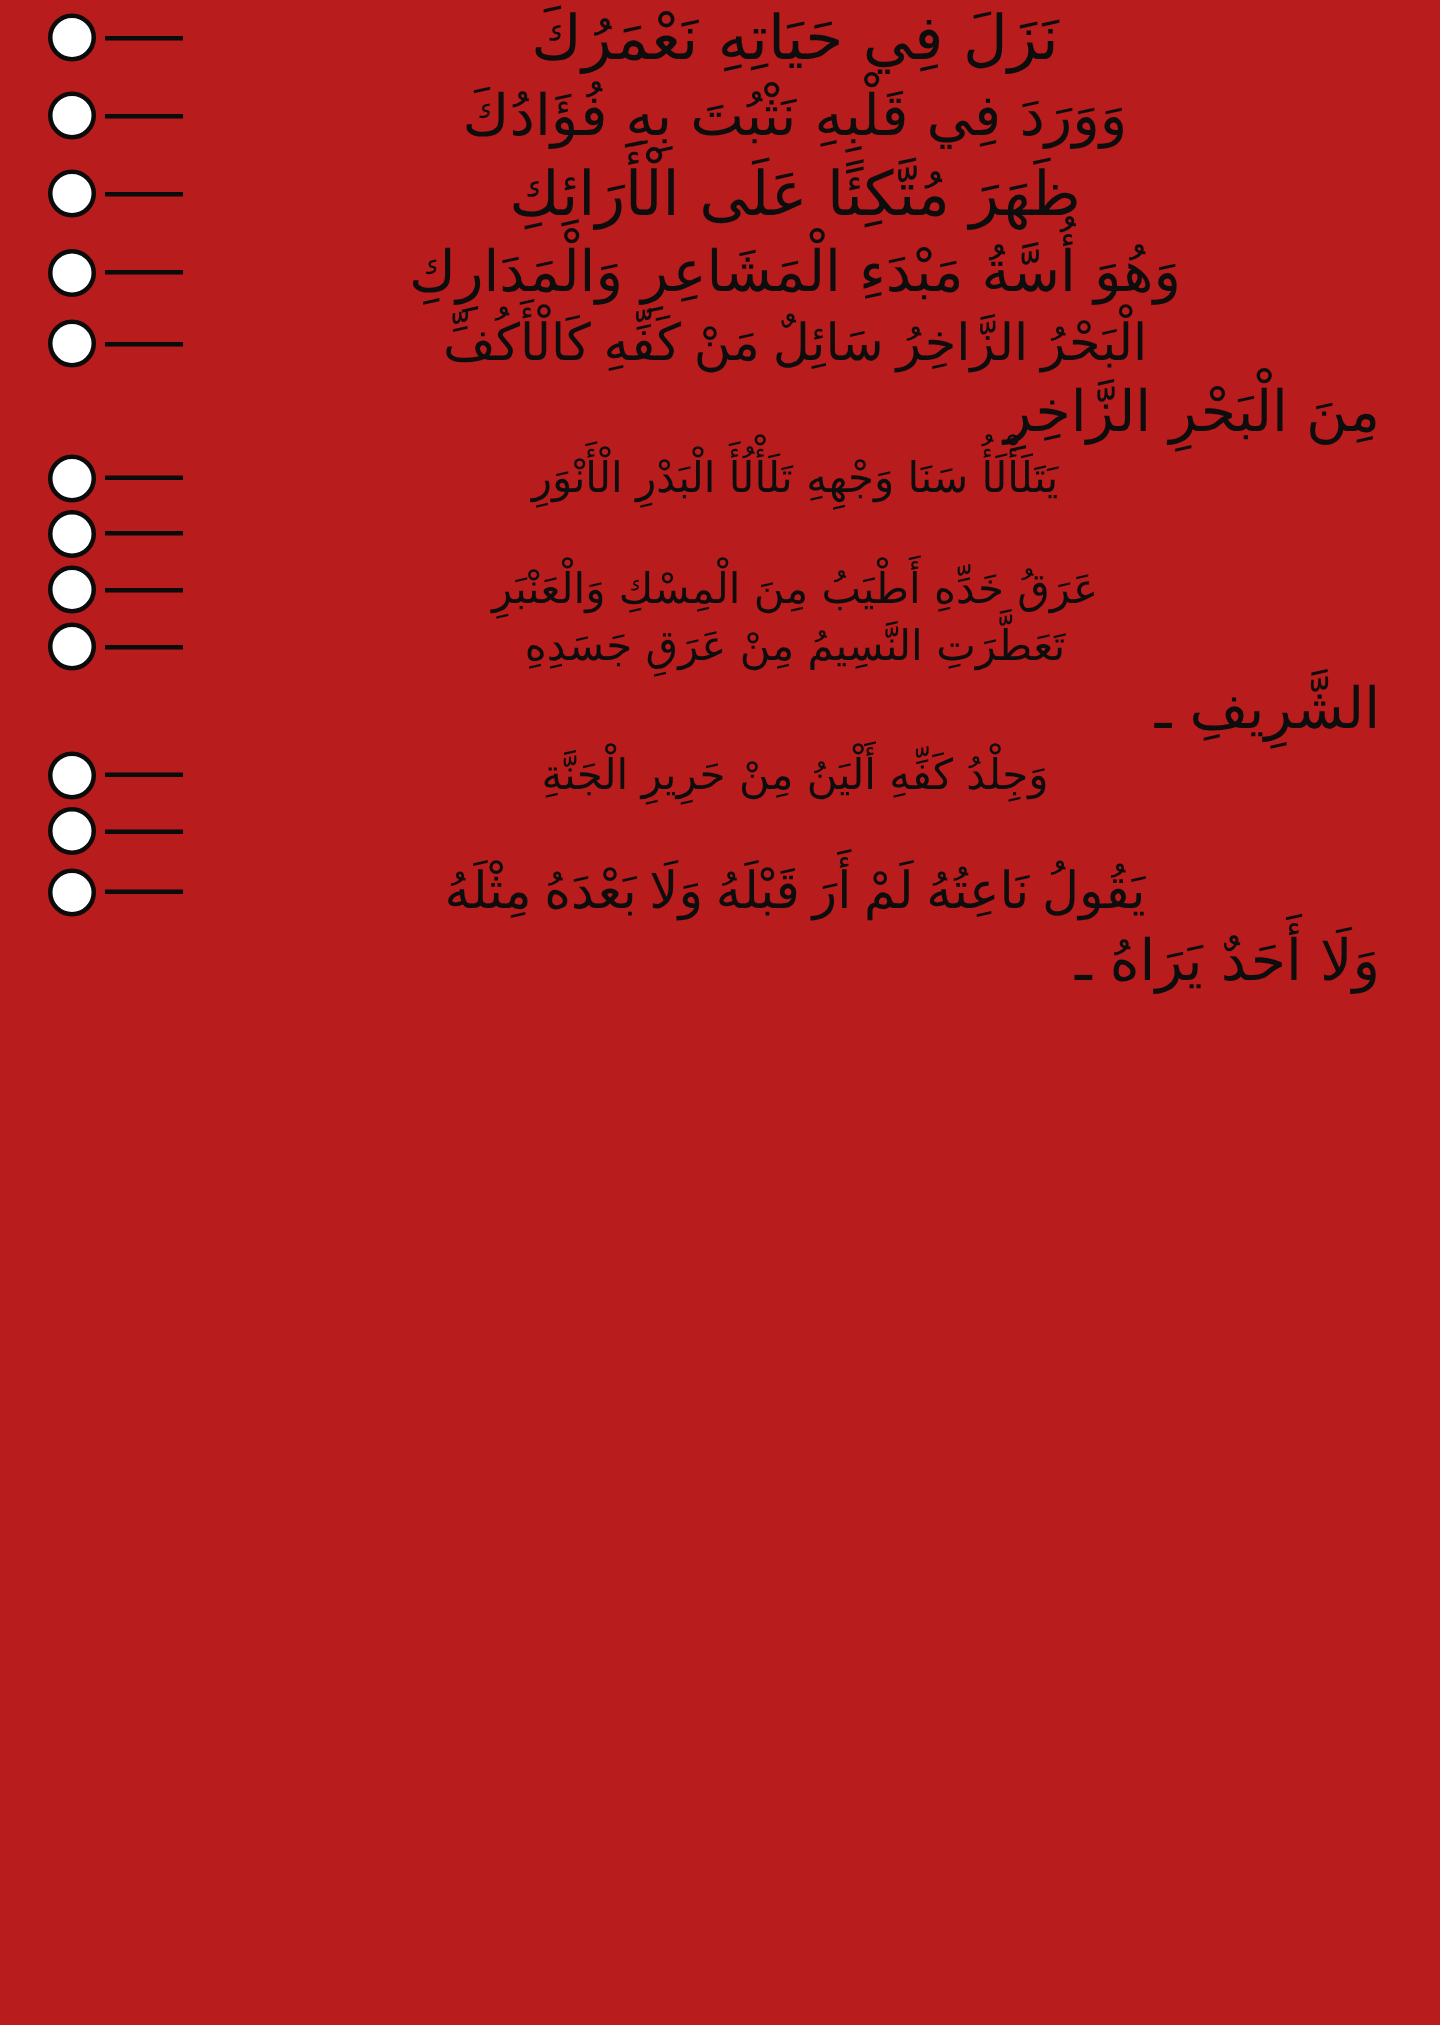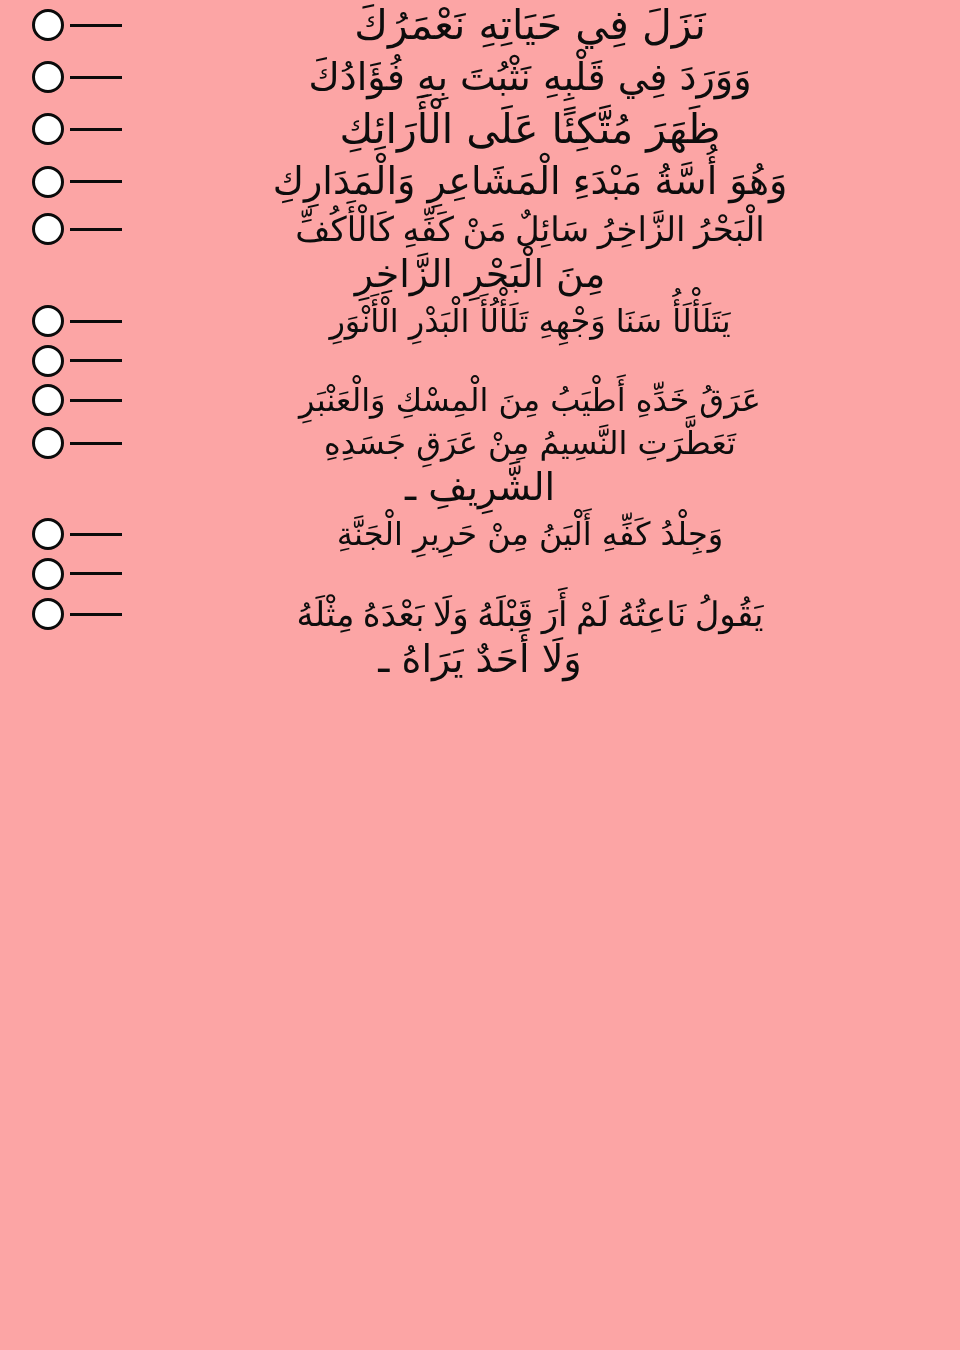--- a/index.html
+++ b/index.html
@@ -12,21 +12,21 @@
     height: 1350px;
     font-family: "DejaVu Sans", sans-serif;
     color: #111111;
     overflow: hidden;
   }
 
   #page {
     position: relative;
     width: 960px;
     height: 1350px;
-    background: #fca5a5;
+    background: #b91c1c;
   }
 
   
   .line {
     position: relative;
     display: flex;
     flex-direction: row-reverse;
     align-items: center;
     width: 100%;
     direction: rtl;
@@ -62,38 +62,37 @@
     font-size: 40px;
     line-height: 1.22;
     letter-spacing: 0.5px;
     white-space: nowrap;
     color: #0d0d0d;
   }
 
   
   .cont {
     direction: rtl;
-    text-align: center;
     font-family: "DejaVu Sans", sans-serif;
     font-size: 40px;
     line-height: 1.2;
     color: #0d0d0d;
     padding-right: 40px;
     padding-left: 40px;
     margin-top: 2px;
   }
 
   .verse-block {
     margin-bottom: 4px;
   }
 
   
   .s1 { font-size: 41px; }
   .s2 { font-size: 38px; }
-  .s3 { font-size: 32px; }
+  .s3 { font-size: 28px; }
   .s4 { font-size: 34px; font-family: Liberation Serif, serif; }
 </style>
 </head>
 <body>
 
 <div id="page">
 
   <div class="verse-block">
     <div class="line">
       <span class="bullet"></span>

